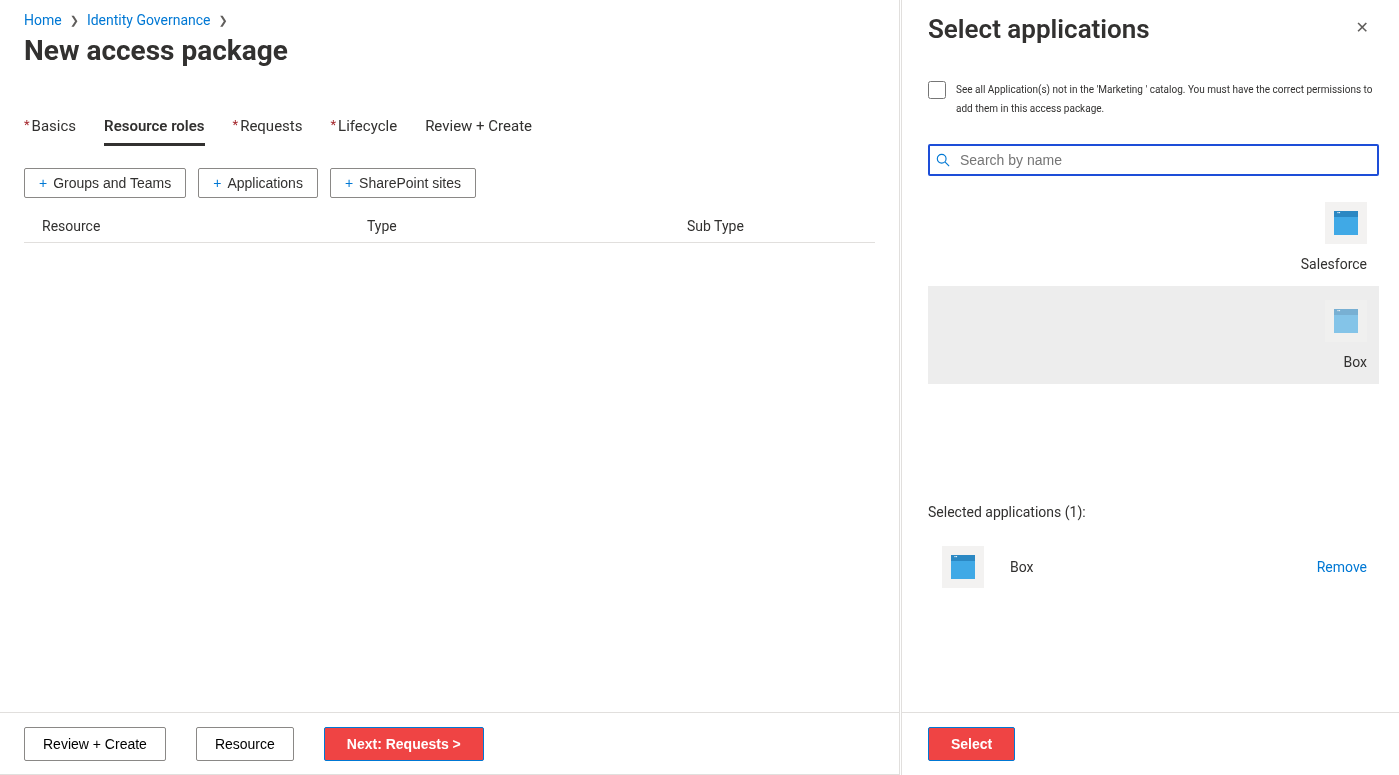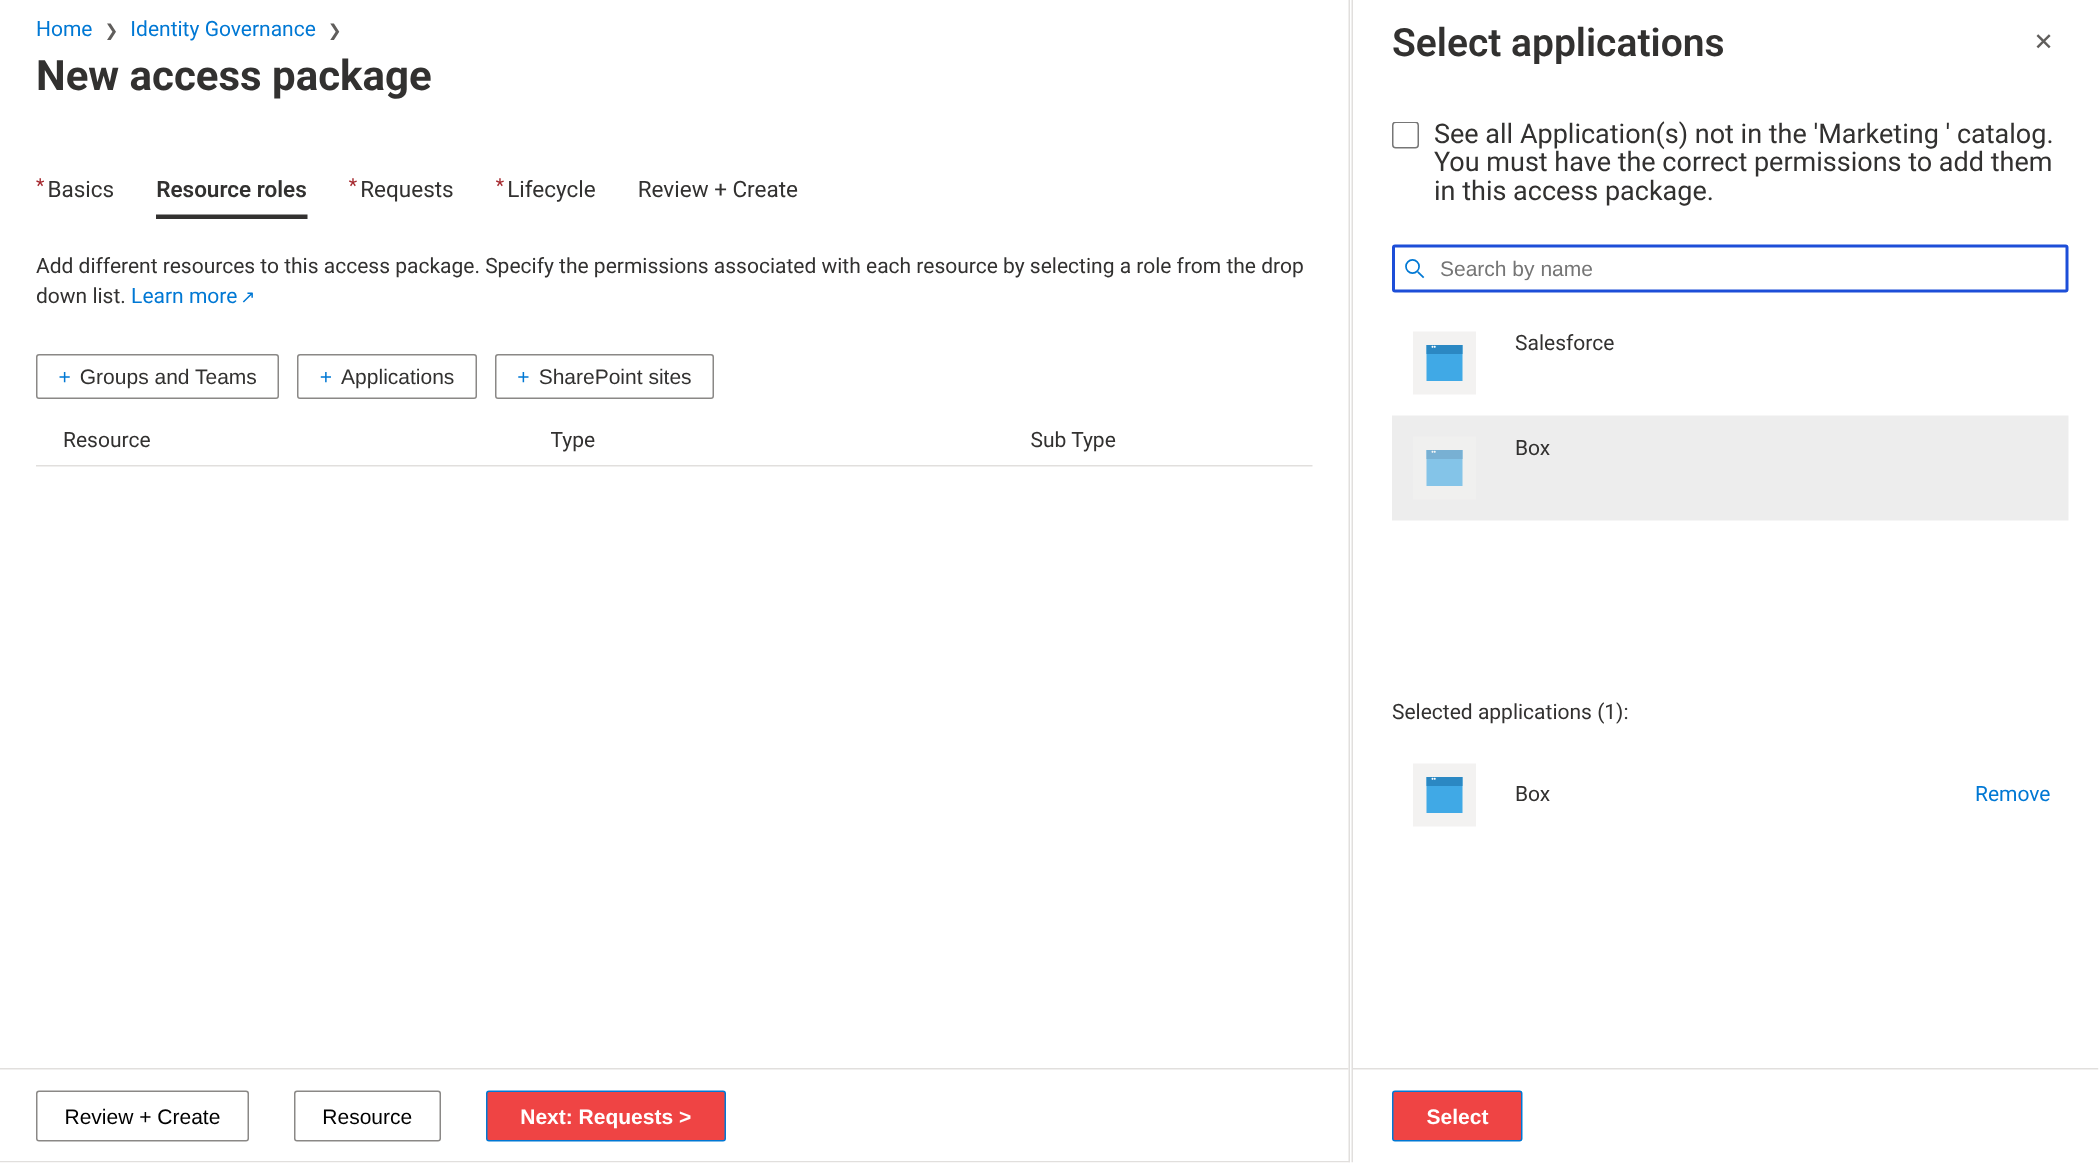--- a/index.html
+++ b/index.html
@@ -171,21 +171,21 @@
     gap: 10px;
     margin-bottom: 26px;
   }
   .checkbox-row input[type="checkbox"] {
     width: 18px; height: 18px;
     margin-top: 1px;
     cursor: pointer;
     flex-shrink: 0;
   }
   .checkbox-row label {
-    font-size: 18px;
+    font-size: 10px;
     line-height: 19px;
     color: #323130;
   }
   .search-box {
     position: relative;
     margin-bottom: 12px;
   }
   .search-box input {
     width: 100%;
     border: 2px solid #1d4ed8;
@@ -198,24 +198,25 @@
     left: 8px; top: 50%;
     transform: translateY(-50%);
     color: #0078d4;
     font-size: 14px;
   }
   .search-icon svg { display:block; }
 
   .app-list {}
   .app-item {
     display: flex;
-    align-items: flex-start;
-    gap: 26px;
+    align-items: flex-end;
+    gap: 12px;
     padding: 14px 12px 14px 14px;
     cursor: pointer;
+    flex-direction: column;
   }
   .app-item.selected { background: #ededed; }
   .app-item.selected .app-icon {
     opacity: 0.6;
   }
   .app-icon {
     width: 42px; height: 42px;
     background: #f3f2f1;
     display: flex;
     align-items: center;
@@ -276,24 +277,20 @@
   <h1 class="page-title">New access package</h1>
 
   <div class="tabs">
     <div class="tab"><span class="req">*</span><span>Basics</span></div>
     <div class="tab active"><span>Resource roles</span></div>
     <div class="tab"><span class="req">*</span><span>Requests</span></div>
     <div class="tab"><span class="req">*</span><span>Lifecycle</span></div>
     <div class="tab"><span>Review + Create</span></div>
   </div>
 
-  <p class="help-text">
-    <span>Add different resources to this access package. Specify the permissions associated with each resource by selecting a role from the drop down list. </span>
-    <a href="#"><span>Learn more</span><span class="ext-icon">↗</span></a>
-  </p>
 
   <div class="resource-buttons">
     <button class="btn-outline">
         <span class="plus">+</span>
         <span>Groups and Teams</span>
       </button>
     <button class="btn-outline">
         <span class="plus">+</span>
         <span>Applications</span>
       </button>

